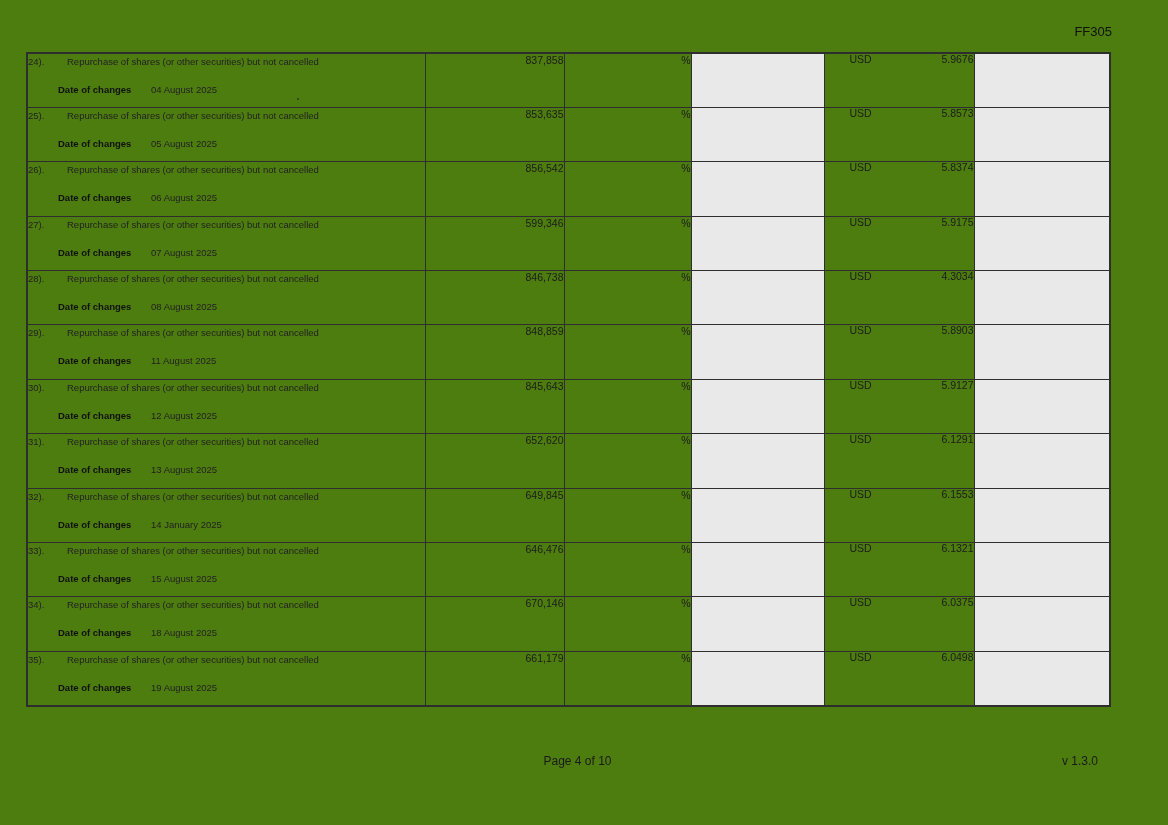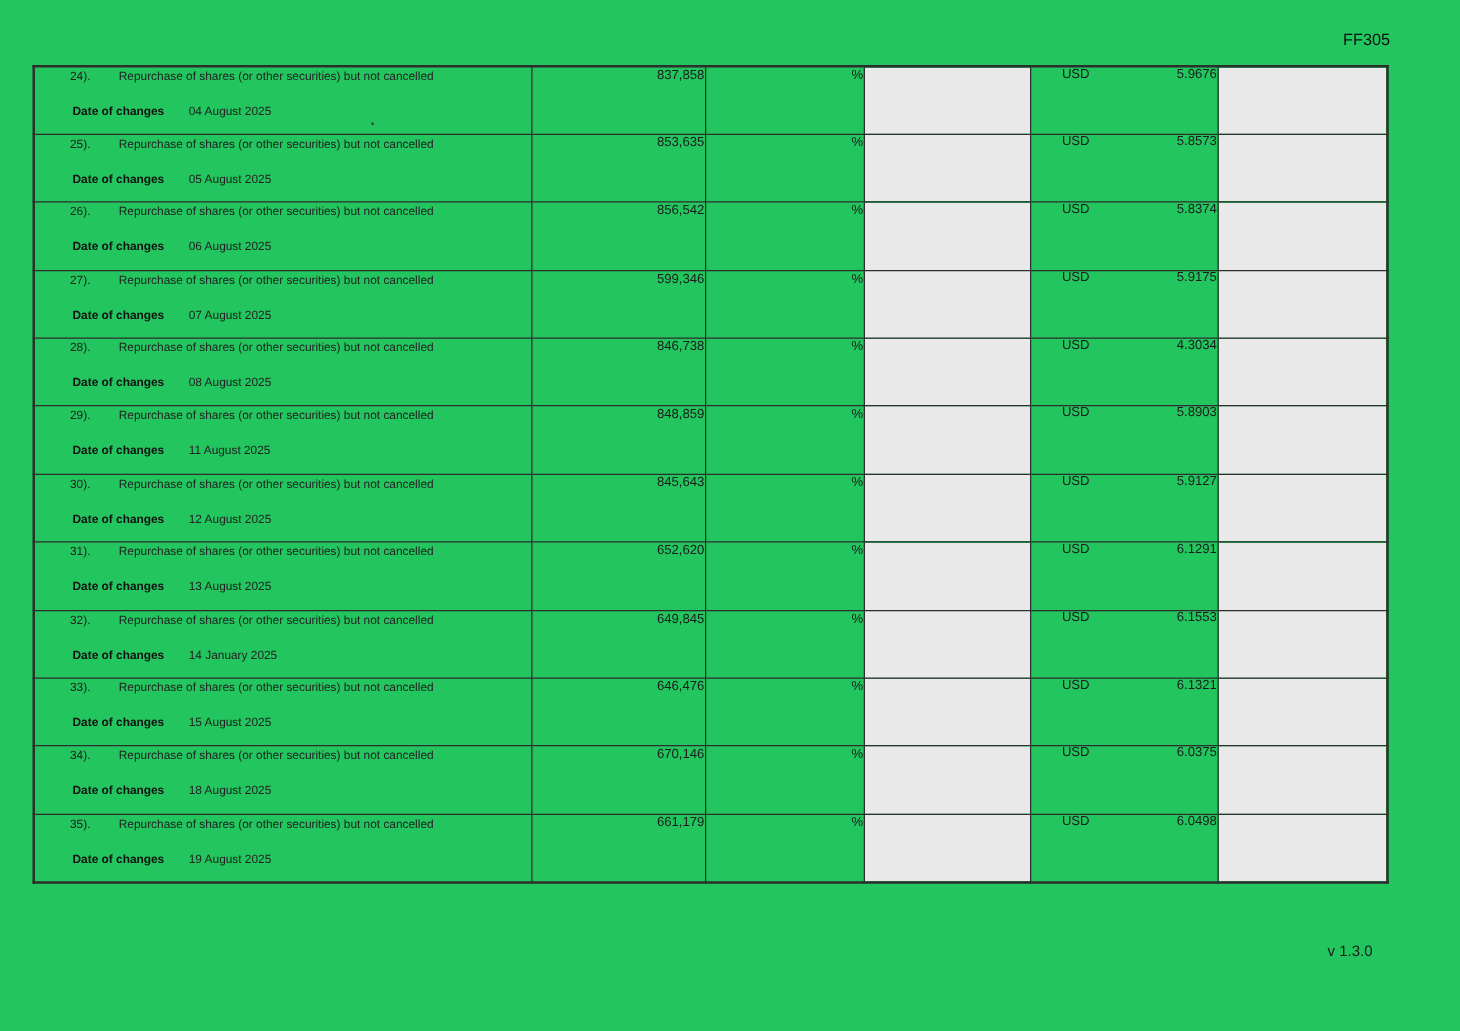--- a/index.html
+++ b/index.html
@@ -1,20 +1,20 @@
 <!DOCTYPE html>
 <html><head>
 <meta charset="utf-8">
 <style>
   html, body { margin: 0; padding: 0; background: #ffffff; }
   .page {
     position: relative;
     width: 1168px;
     height: 825px;
-    background: #22c55e;
+    background: #4d7c0f;
     font-family: "Liberation Sans", sans-serif;
     color: #1c1c1c;
     overflow: hidden;
   }
 
   .form-code {
     position: absolute;
     top: 24px;
     right: 56px;
     font-size: 13px;
@@ -41,21 +41,20 @@
   tr.data-row { height: 54.4px; }
 
   td.c-desc { padding: 7px 2px 0 5px; }
   .line1, .line2 { line-height: 11px; white-space: nowrap; }
   .line2 { margin-top: 15px; }
   .row-num {
     display: inline-block;
     width: 39px;
     font-size: 9.5px;
     color: #222;
-    margin-left: 28px;
   }
   .desc { font-size: 9.5px; color: #222; }
   .date-label {
     display: inline-block;
     width: 93px;
     margin-left: 30px;
     font-weight: bold;
     font-size: 9.5px;
     color: #111;
   }
@@ -424,16 +423,17 @@
           <span class="price">6.0498</span>
         </div>
       </td>
       <td class="c-gray"></td>
     </tr>
   </tbody>
   </table>
 
   <div class="stray-dot"></div>
 
+  <div class="footer-page">Page 4 of 10</div>
 
   <div class="footer-version">v 1.3.0</div>
 
 </div>
 
 </body></html>

